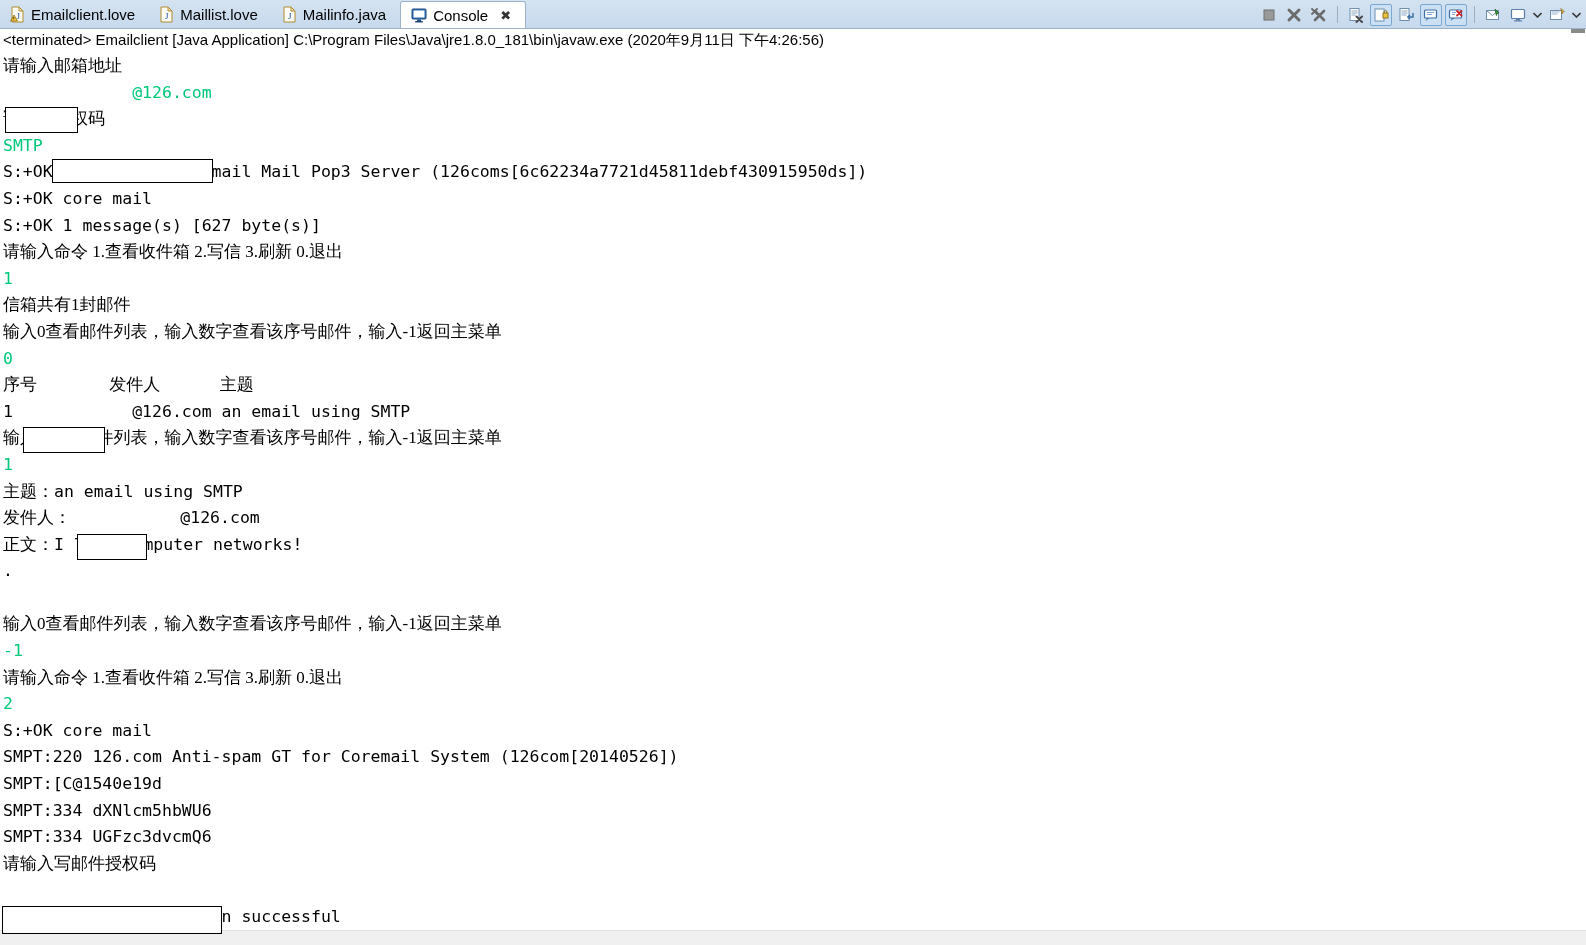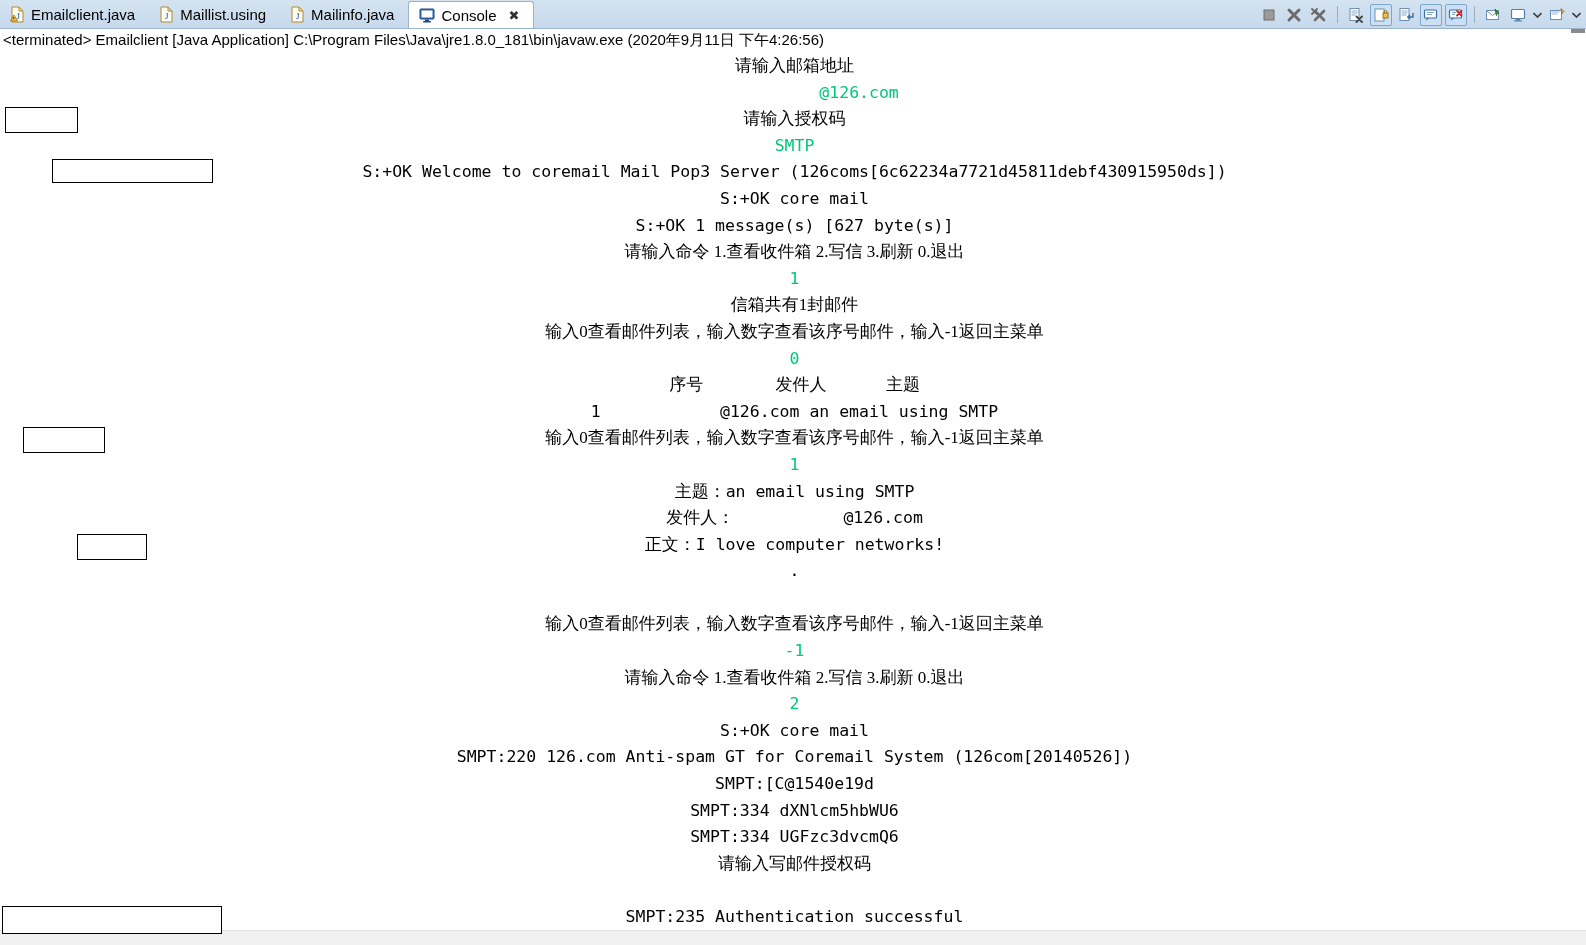--- a/index.html
+++ b/index.html
@@ -111,21 +111,20 @@
   .console-body {
     padding-top: 2px;
   }
   .line {
     position: relative;
     height: 26.6px;
     line-height: 26.6px;
     white-space: pre;
     padding-left: 3px;
     font-size: 17px;
-    text-align: center;
   }
   .mono {
     font-family: "DejaVu Sans Mono", monospace;
     font-size: 16.5px;
     letter-spacing: 0px;
   }
   .cjk {
     font-family: "Liberation Serif", "DejaVu Serif", serif;
     font-size: 17px;
   }
@@ -186,32 +185,32 @@
   <div class="tab inactive">
     <span class="tab-icon">
       <svg class="icon-svg" width="15" height="17" viewBox="0 0 15 17">
         <path d="M2 1 h7 l4 4 v11 h-11 z" fill="#fdfdf5" stroke="#b08a2e" stroke-width="1"></path>
         <path d="M9 1 l4 4 h-4 z" fill="#f0e3b8" stroke="#b08a2e" stroke-width="1"></path>
         <text x="6.5" y="13" font-size="9" fill="#1c4f9c" font-family="Liberation Serif, serif">J</text>
         <path d="M0.5 9 l3.5 6 h-7 z" transform="translate(3.5,0)" fill="#f5c242" stroke="#8a6d14" stroke-width="0.8"></path>
         <rect x="3.3" y="11" width="0.9" height="2.3" fill="#4a3a05"></rect>
       </svg>
     </span>
-    <span class="tab-label">Emailclient.java</span>
+    <span class="tab-label">Emailclient.love</span>
   </div>
 
   <div class="tab inactive">
     <span class="tab-icon">
       <svg class="icon-svg" width="15" height="17" viewBox="0 0 15 17">
         <path d="M2 1 h7 l4 4 v11 h-11 z" fill="#fdfdf5" stroke="#b08a2e" stroke-width="1"></path>
         <path d="M9 1 l4 4 h-4 z" fill="#f0e3b8" stroke="#b08a2e" stroke-width="1"></path>
         <text x="6" y="13" font-size="9" fill="#1c4f9c" font-family="Liberation Serif, serif">J</text>
       </svg>
     </span>
-    <span class="tab-label">Maillist.using</span>
+    <span class="tab-label">Maillist.love</span>
   </div>
 
   <div class="tab inactive">
     <span class="tab-icon">
       <svg class="icon-svg" width="15" height="17" viewBox="0 0 15 17">
         <path d="M2 1 h7 l4 4 v11 h-11 z" fill="#fdfdf5" stroke="#b08a2e" stroke-width="1"></path>
         <path d="M9 1 l4 4 h-4 z" fill="#f0e3b8" stroke="#b08a2e" stroke-width="1"></path>
         <text x="6" y="13" font-size="9" fill="#1c4f9c" font-family="Liberation Serif, serif">J</text>
       </svg>
     </span>

